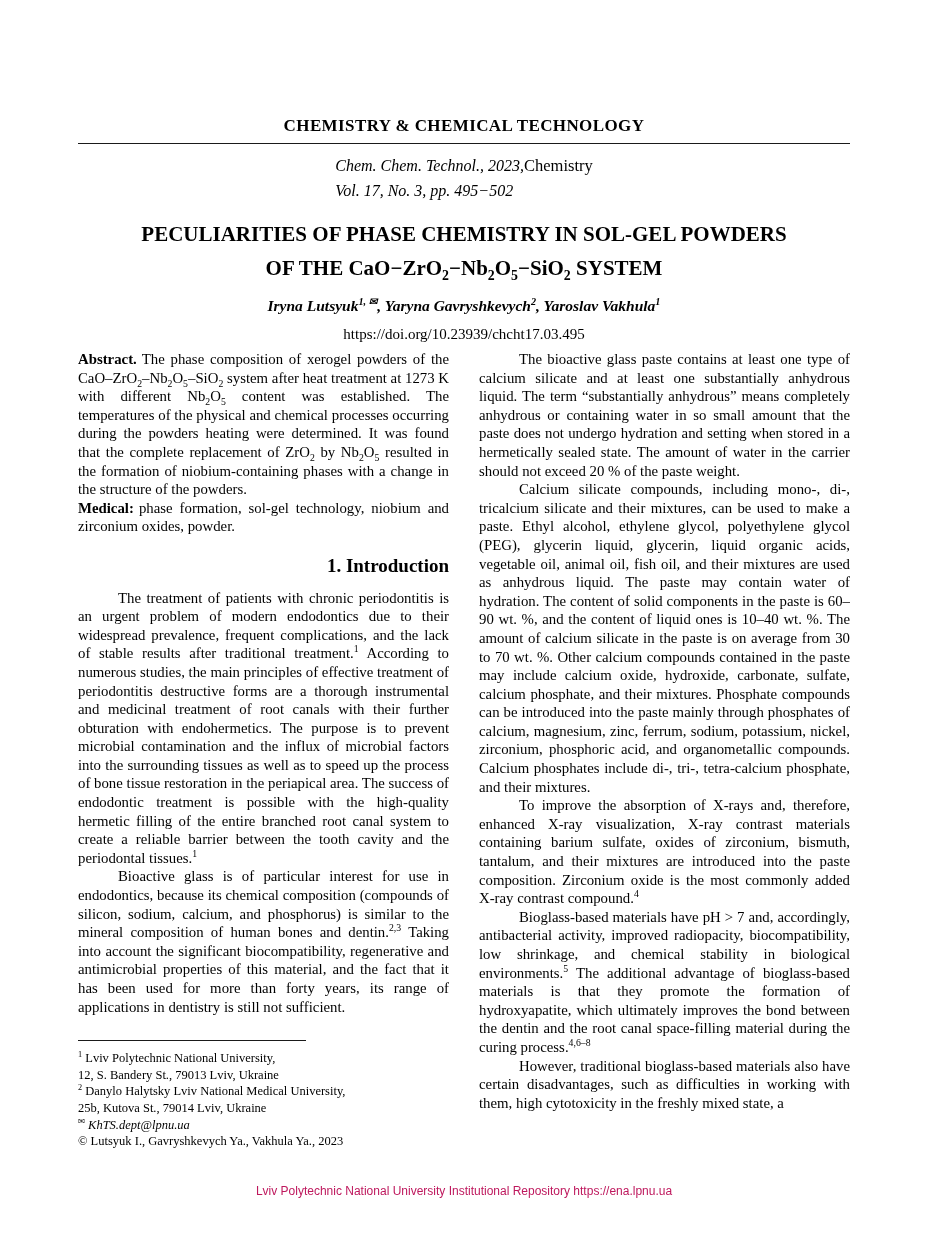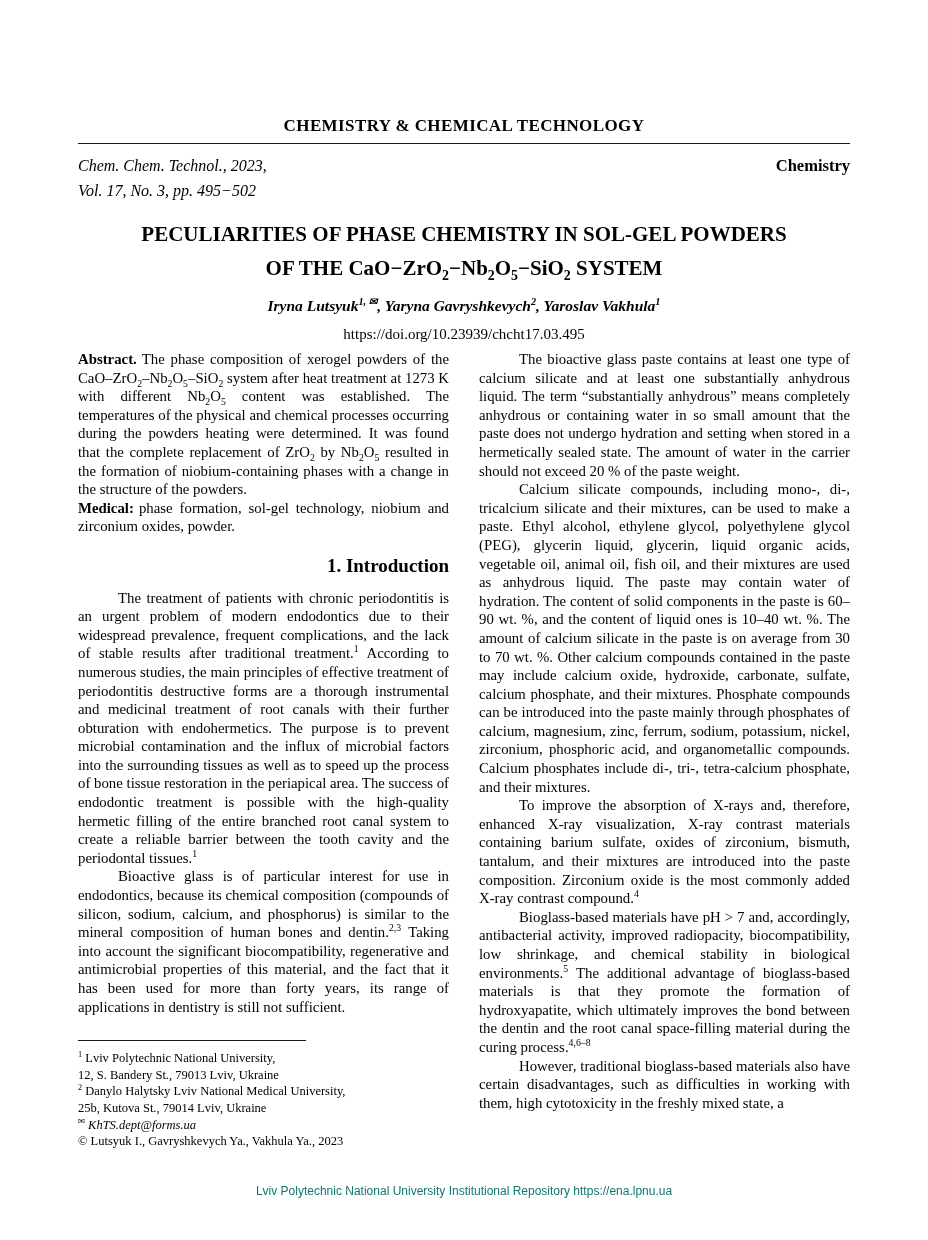--- a/index.html
+++ b/index.html
@@ -24,26 +24,26 @@
     font-size: 17px;
     letter-spacing: 0.4px;
   }
   .header-rule {
     border: 0;
     border-top: 1.6px solid #1a1a1a;
     margin: 7px 0 0 0;
   }
   .cite-row {
     display: flex;
-    justify-content: space-between;
+    justify-content: center;
     align-items: flex-start;
     margin-top: 9px;
   }
   .cite-left { font-style: italic; font-size: 16px; line-height: 25px; }
-  .cite-right { font-weight: bold; font-size: 16.5px; line-height: 25px; }
+  .cite-right { font-weight: normal; font-size: 16.5px; line-height: 25px; }
 
   .title {
     text-align: center;
     font-weight: bold;
     font-size: 21px;
     line-height: 34px;
     margin-top: 14px;
   }
   .title > div { white-space: nowrap; }
 
@@ -93,21 +93,21 @@
   }
   .em-it { font-style: italic; }
 
   .footer {
     position: absolute;
     left: 0; right: 0;
     top: 1184px;
     text-align: center;
     font-family: "Liberation Sans", "DejaVu Sans", sans-serif;
     font-size: 12px;
-    color: #0f766e;
+    color: #be185d;
   }
 </style>
 </head>
 <body>
 
 <div class="page">
 
   <div class="journal-name">CHEMISTRY &amp; CHEMICAL TECHNOLOGY</div>
   <hr class="header-rule">
 
@@ -139,21 +139,21 @@
 
       <p class="para">The treatment of patients with chronic periodontitis is an urgent problem of modern endodontics due to their widespread prevalence, frequent complications, and the lack of stable results after traditional treatment.<sup>1</sup> According to numerous studies, the main principles of effective treatment of periodontitis destructive forms are a thorough instrumental and medicinal treatment of root canals with their further obturation with endohermetics. The purpose is to prevent microbial contamination and the influx of microbial factors into the surrounding tissues as well as to speed up the process of bone tissue restoration in the periapical area. The success of endodontic treatment is possible with the high-quality hermetic filling of the entire branched root canal system to create a reliable barrier between the tooth cavity and the periodontal tissues.<sup>1</sup></p>
       <p class="para">Bioactive glass is of particular interest for use in endodontics, because its chemical composition (compounds of silicon, sodium, calcium, and phosphorus) is similar to the mineral composition of human bones and dentin.<sup>2,3</sup> Taking into account the significant biocompatibility, regenerative and antimicrobial properties of this material, and the fact that it has been used for more than forty years, its range of applications in dentistry is still not sufficient.</p>
 
       <hr class="fn-rule">
       <div class="footnotes">
         <div><sup>1</sup> Lviv Polytechnic National University,</div>
         <div>12, S. Bandery St., 79013 Lviv, Ukraine</div>
         <div><sup>2</sup> Danylo Halytsky Lviv National Medical University,</div>
         <div>25b, Kutova St., 79014 Lviv, Ukraine</div>
-        <div><sup>✉</sup> <span class="em-it">KhTS.dept@forms.ua</span></div>
+        <div><sup>✉</sup> <span class="em-it">KhTS.dept@lpnu.ua</span></div>
         <div>© Lutsyuk I., Gavryshkevych Ya., Vakhula Ya., 2023</div>
       </div>
     </div>
 
     <div class="col">
       <p class="para">The bioactive glass paste contains at least one type of calcium silicate and at least one substantially anhydrous liquid. The term “substantially anhydrous” means completely anhydrous or containing water in so small amount that the paste does not undergo hydration and setting when stored in a hermetically sealed state. The amount of water in the carrier should not exceed 20 % of the paste weight.</p>
       <p class="para">Calcium silicate compounds, including mono-, di-, tricalcium silicate and their mixtures, can be used to make a paste. Ethyl alcohol, ethylene glycol, polyethylene glycol (PEG), glycerin liquid, glycerin, liquid organic acids, vegetable oil, animal oil, fish oil, and their mixtures are used as anhydrous liquid. The paste may contain water of hydration. The content of solid components in the paste is 60–90 wt. %, and the content of liquid ones is 10–40 wt. %. The amount of calcium silicate in the paste is on average from 30 to 70 wt. %. Other calcium compounds contained in the paste may include calcium oxide, hydroxide, carbonate, sulfate, calcium phosphate, and their mixtures. Phosphate compounds can be introduced into the paste mainly through phosphates of calcium, magnesium, zinc, ferrum, sodium, potassium, nickel, zirconium, phosphoric acid, and organometallic compounds. Calcium phosphates include di-, tri-, tetra-calcium phosphate, and their mixtures.</p>
       <p class="para">To improve the absorption of X-rays and, therefore, enhanced X-ray visualization, X-ray contrast materials containing barium sulfate, oxides of zirconium, bismuth, tantalum, and their mixtures are introduced into the paste composition. Zirconium oxide is the most commonly added X-ray contrast compound.<sup>4</sup></p>
       <p class="para">Bioglass-based materials have pH &gt; 7 and, accordingly, antibacterial activity, improved radiopacity, biocompatibility, low shrinkage, and chemical stability in biological environments.<sup>5</sup> The additional advantage of bioglass-based materials is that they promote the formation of hydroxyapatite, which ultimately improves the bond between the dentin and the root canal space-filling material during the curing process.<sup>4,6–8</sup></p>
       <p class="para">However, traditional bioglass-based materials also have certain disadvantages, such as difficulties in working with them, high cytotoxicity in the freshly mixed state, a</p>

